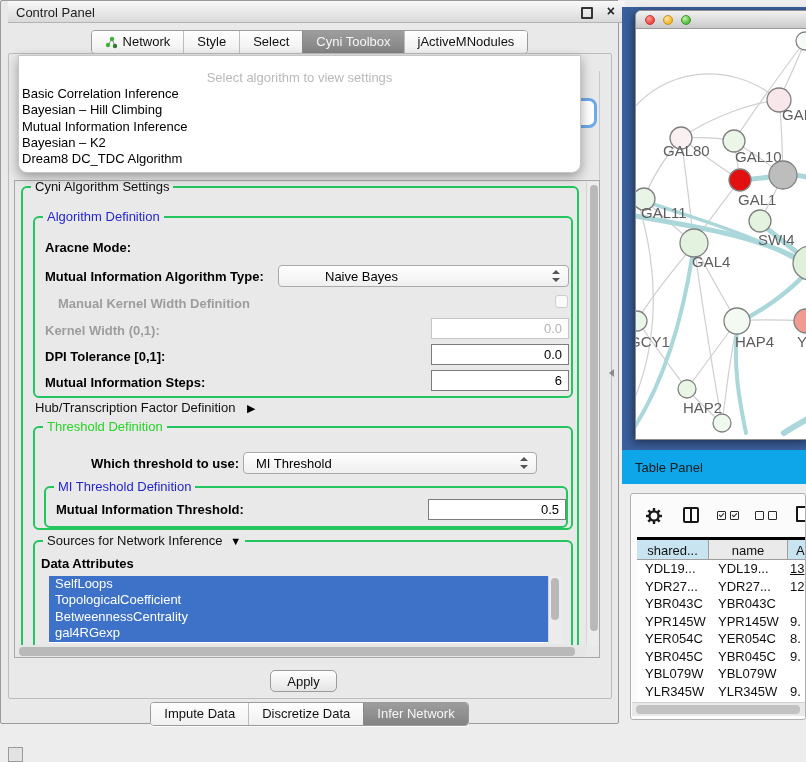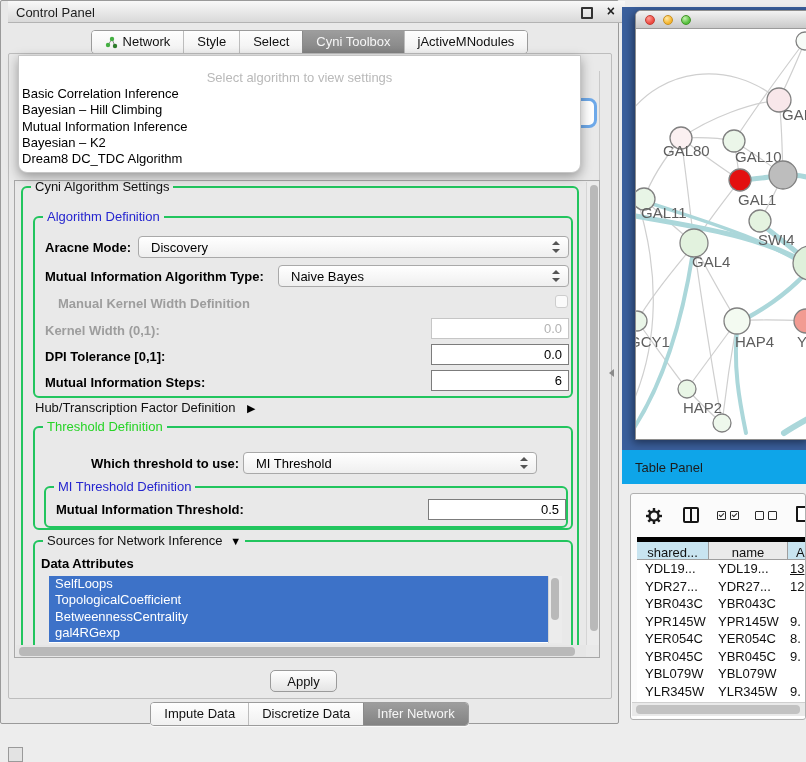--- a/index.html
+++ b/index.html
@@ -101,21 +101,21 @@
   #tp-title{left:13px;top:10px;color:#1c1c1c;}
   #tablebox{left:630px;top:493px;width:176px;height:227px;background:#fbfbfb;
       border:1px solid #b0b0b0;border-radius:3px;box-sizing:border-box;overflow:hidden;}
   #tb-toolbar{left:0;top:0;width:100%;height:42px;}
   .ic-split{position:absolute;width:16px;height:16px;border:2px solid #161616;border-radius:2px;box-sizing:border-box;}
   .ic-split:after{content:"";position:absolute;left:5px;top:0;width:2px;height:12px;background:#161616;}
   .cbx{position:absolute;width:9px;height:9px;border:1.5px solid #2a2a2a;border-radius:1px;box-sizing:border-box;}
   .cbx.ck:after{content:"";position:absolute;left:1px;top:1px;width:4px;height:2px;
       border-left:1.5px solid #2a2a2a;border-bottom:1.5px solid #2a2a2a;transform:rotate(-45deg);}
   .ic-page{position:absolute;width:13px;height:16px;border:2px solid #161616;border-radius:1px;box-sizing:border-box;background:#fff;}
-  #tb-header{left:6px;top:43px;width:170px;height:23px;display:flex;border-top:5px solid #000000;
+  #tb-header{left:6px;top:43px;width:170px;height:23px;display:flex;border-top:3px solid #000000;
       border-bottom:1px solid #9e9e9e;box-sizing:border-box;}
   #tb-header .hc{height:100%;line-height:21px;text-align:center;border-right:1px solid #9e9e9e;
       box-sizing:border-box;background:#eaeaea;overflow:hidden;white-space:nowrap;}
   #tb-header .hc.hl{background:#c8e4f0;}
   #tb-rows{left:6px;top:66px;width:170px;}
   .trow{display:flex;height:17.5px;line-height:17.5px;background:#fff;}
   .trow .tc{overflow:hidden;white-space:nowrap;box-sizing:border-box;}
   #tb-hsb{left:1px;top:208px;width:174px;height:13px;background:#e9e9e9;border-top:1px solid #cfcfcf;}
   #tb-hsb .th{position:absolute;left:4px;top:2px;height:9px;width:164px;background:#c2c2c2;border-radius:4px;}
 
@@ -177,27 +177,23 @@
 
     <div id="settings" class="abs">
 
       <div class="group" style="left:6px;top:5px;width:558px;height:470px;">
         <span class="legend">Cyni Algorithm Settings</span>
 
         <div class="group" style="left:10px;top:28px;width:540px;height:182px;">
           <span class="legend blue">Algorithm Definition</span>
 
           <div class="lbl" style="left:10px;top:22px;">Aracne Mode:</div>
-          <div class="combo" style="left:103px;top:18px;width:431px;height:22px;">
-            <span class="val">Discovery</span>
-            <span class="spin"></span>
-          </div>
 
           <div class="lbl" style="left:10px;top:51px;">Mutual Information Algorithm Type:</div>
-          <div class="combo" style="left:243px;top:47px;width:291px;height:22px;">
+          <div class="combo" style="left:243px;top:47px;width:291px;height:22px;padding-left:34px;">
             <span class="val">Naive Bayes</span>
             <span class="spin"></span>
           </div>
 
           <div class="lbl dis" style="left:23px;top:78px;">Manual Kernel Width Definition</div>
           <div class="cb" style="left:520px;top:77px;"></div>
 
           <div class="lbl dis" style="left:10px;top:105px;">Kernel Width (0,1):</div>
           <div class="tf" style="left:396px;top:100px;width:138px;height:21px;">
             <span class="v dis">0.0</span>

